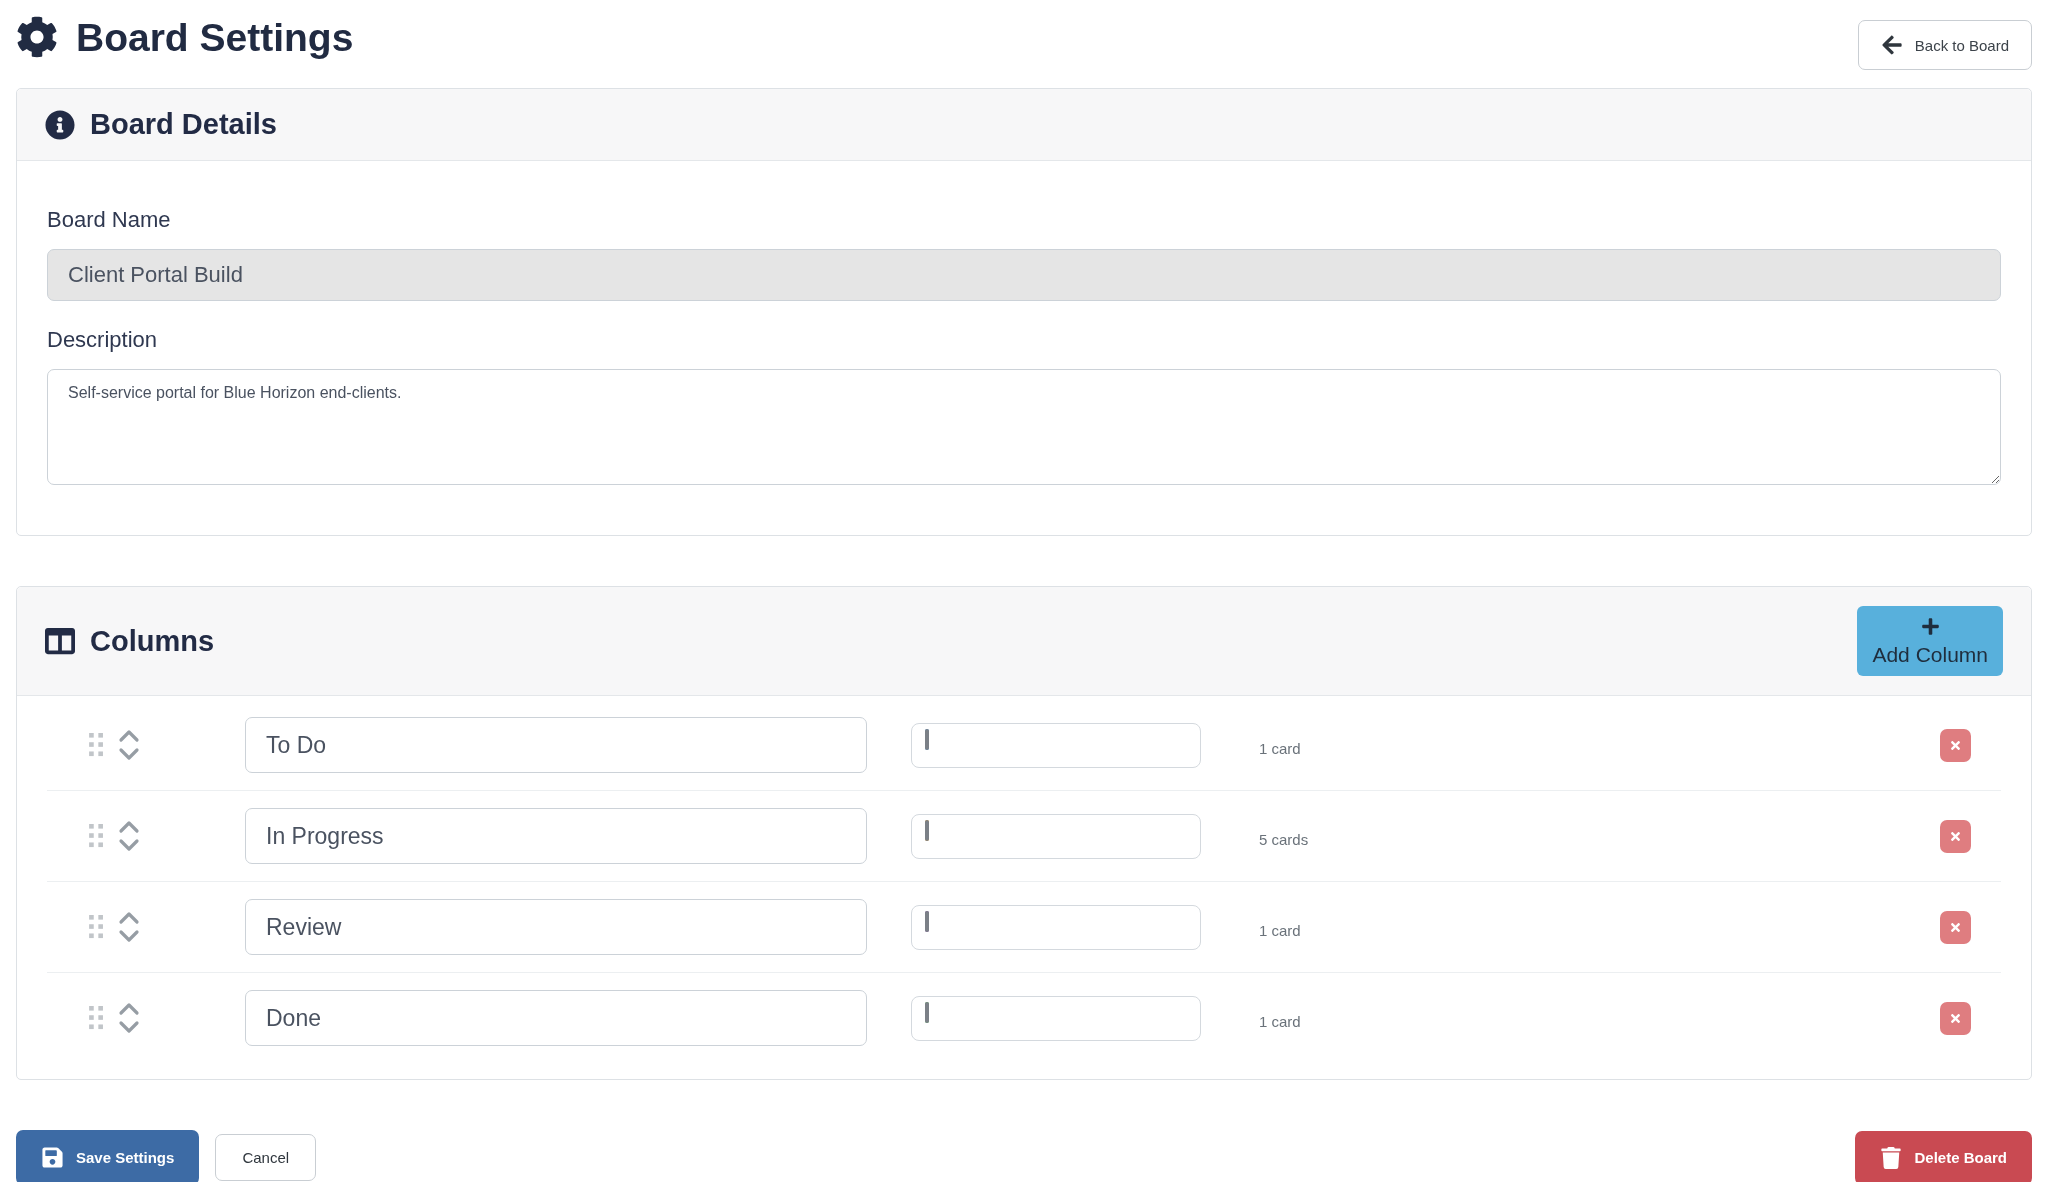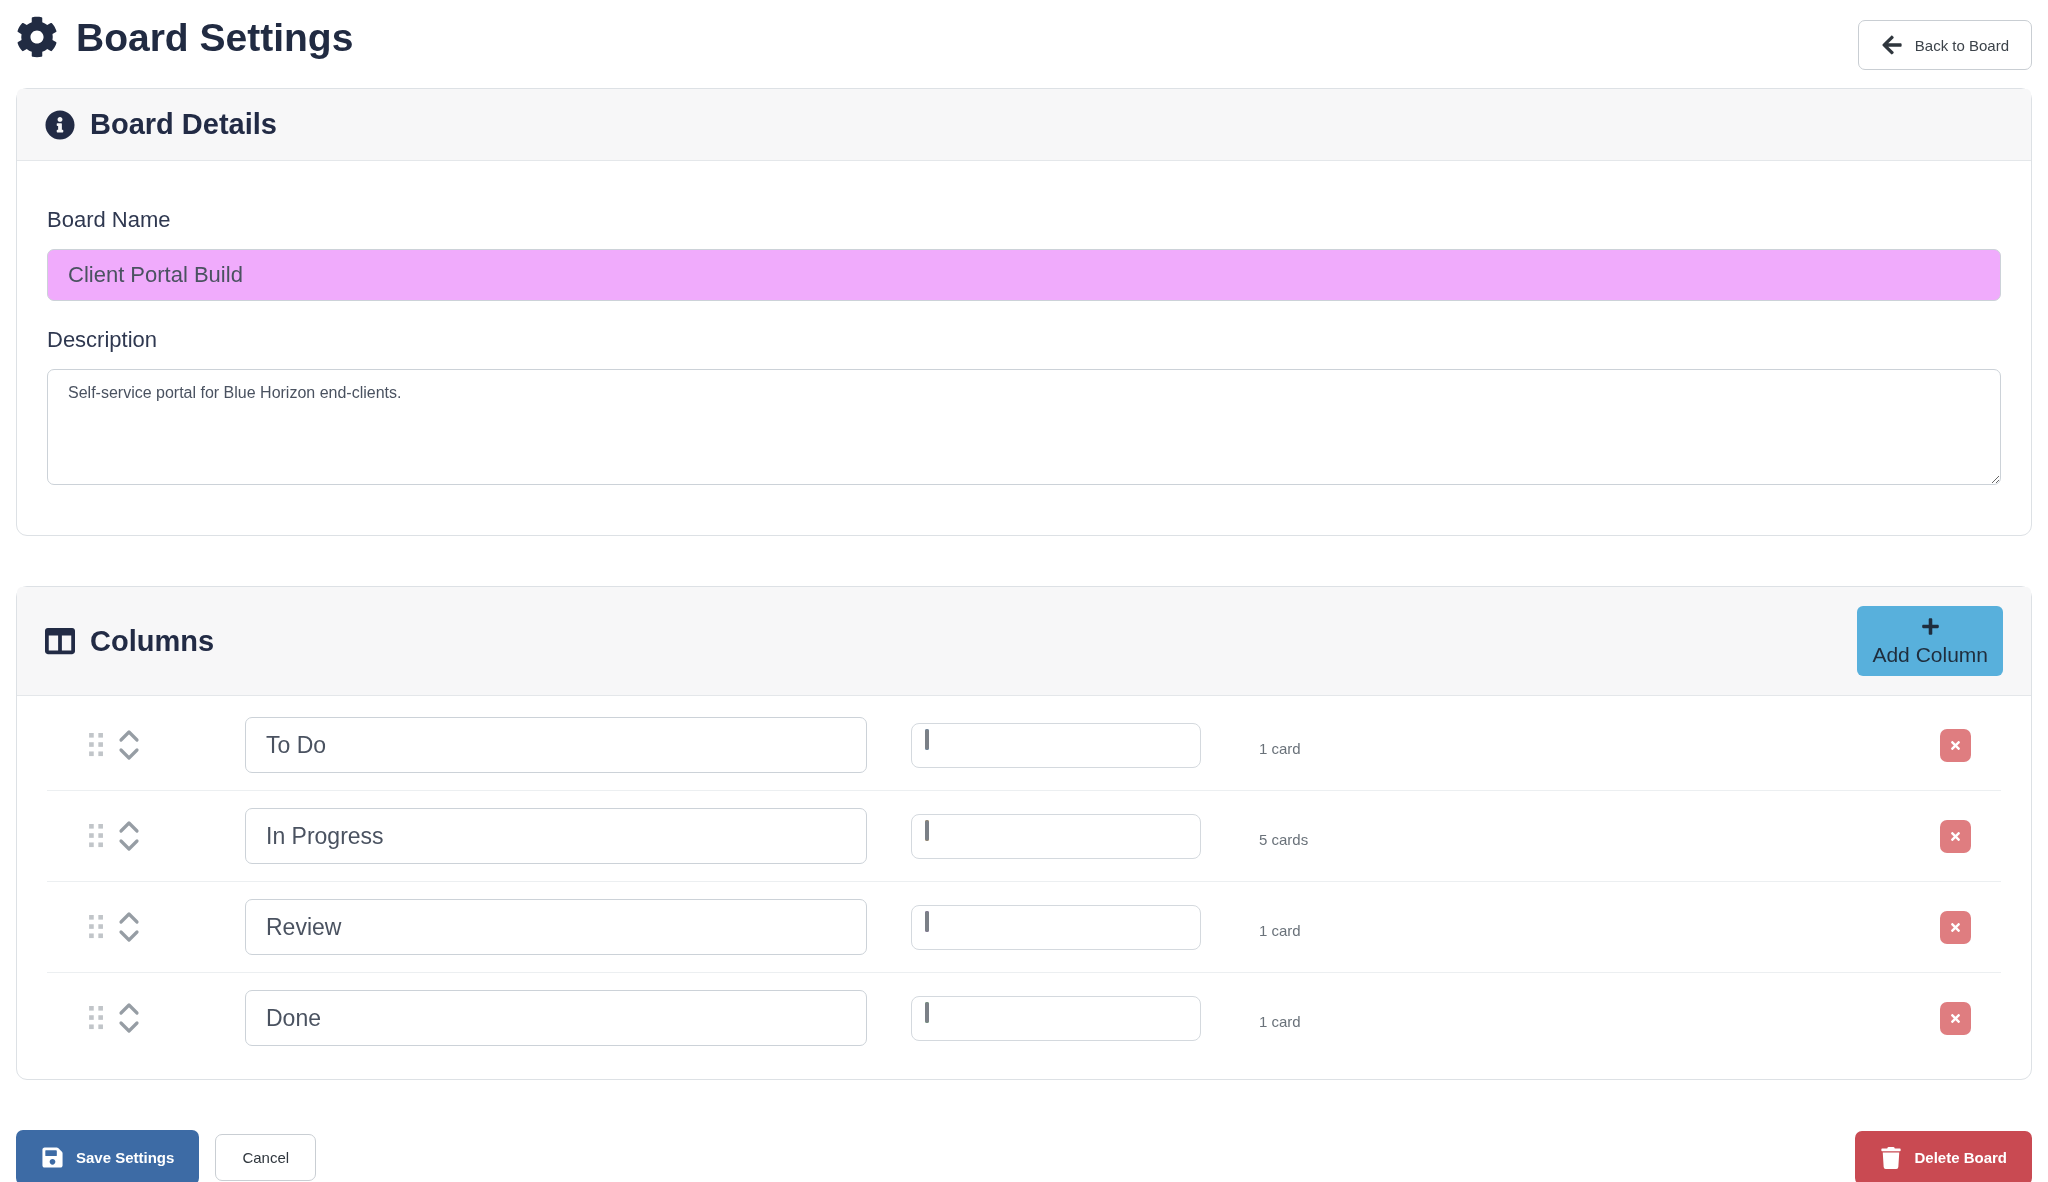--- a/index.html
+++ b/index.html
@@ -45,21 +45,21 @@
     border: 1px solid #c9ced3;
     color: #3c434a;
     padding: 13px 22px;
     margin-top: 8px;
   }
   .btn-outline svg { width: 22px; height: 22px; fill: #2f363d; }
 
   
   .card {
     border: 1px solid #dde1e5;
-    border-radius: 11px;
+    border-radius: 5px;
     margin-bottom: 50px;
     background: #ffffff;
   }
   .card-header {
     display: flex;
     align-items: center;
     justify-content: space-between;
     background: #f7f7f8;
     border-bottom: 1px solid #e4e7ea;
     padding: 19px 28px;
@@ -85,21 +85,21 @@
   }
   .text-input {
     width: 100%;
     height: 52px;
     font-family: "Liberation Sans", sans-serif;
     font-size: 22px;
     color: #4a5260;
     padding: 0 20px;
     border: 1px solid #ccd2d8;
     border-radius: 7px;
-    background: #f0abfc;
+    background: #e5e5e5;
     outline: none;
   }
   .textarea-input {
     width: 100%;
     height: 116px;
     font-family: Liberation Sans, sans-serif;
     font-size: 16px;
     color: #4a5260;
     padding: 14px 20px;
     border: 1px solid #ccd2d8;

